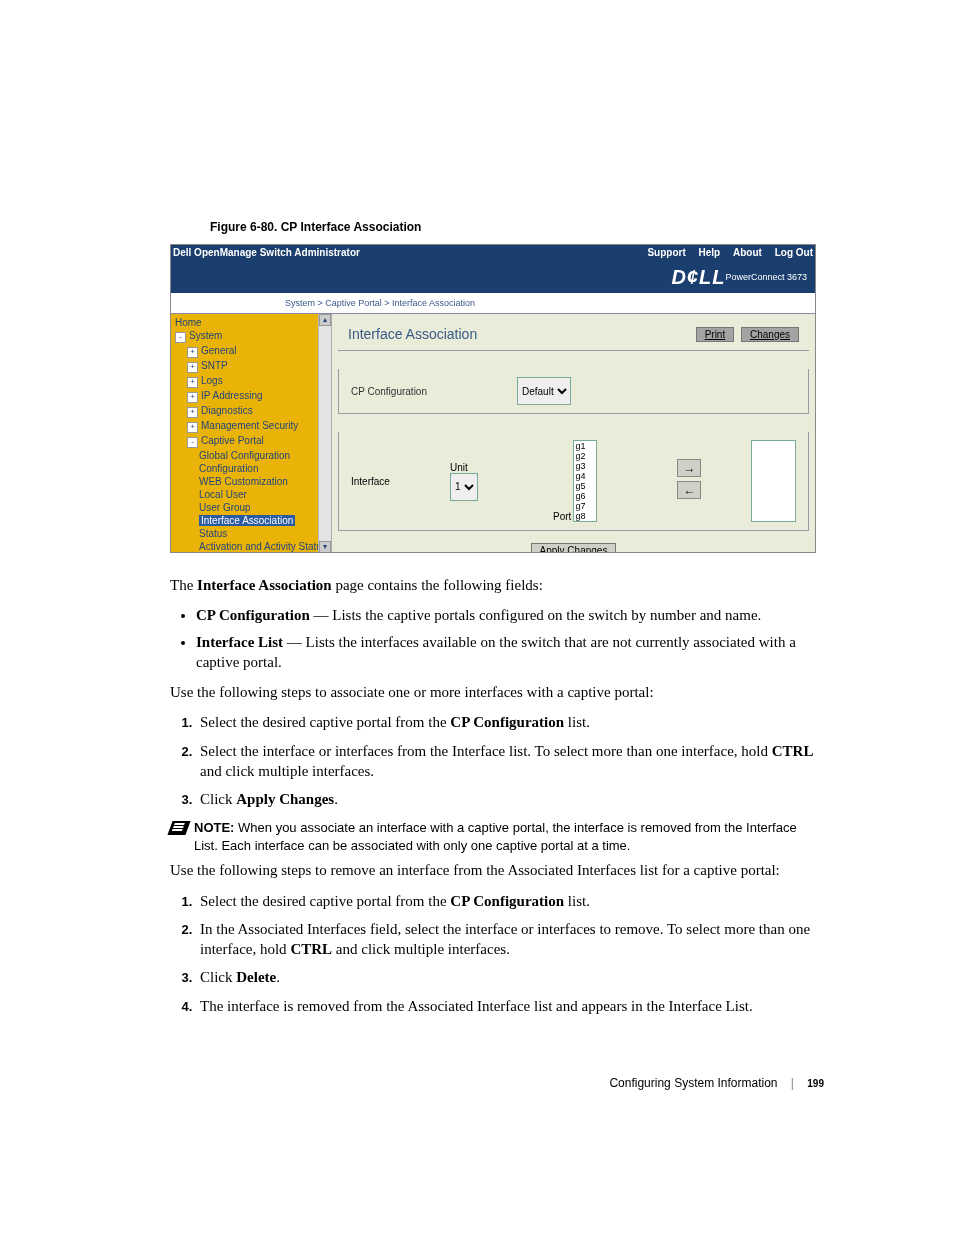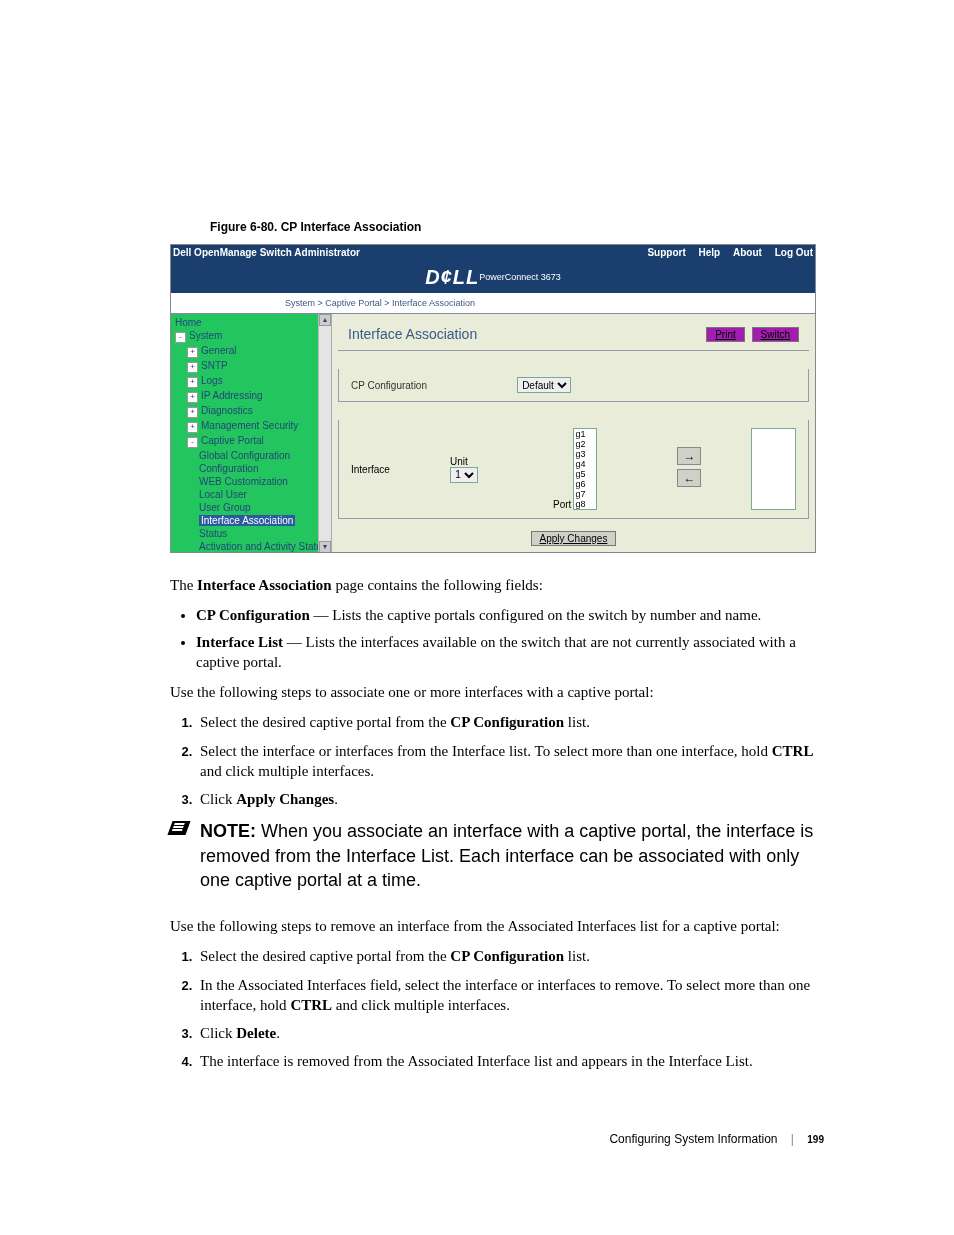--- a/index.html
+++ b/index.html
@@ -44,21 +44,21 @@
     justify-content: space-between;
     font-size: 10px;
     font-weight: bold;
   }
   .shot .titlebar .right a { color: #fff; margin-left: 10px; text-decoration: none; }
   .shot .brandbar {
     background: #1a3e6e;
     height: 32px;
     display: flex;
     align-items: center;
-    justify-content: center;
+    justify-content: flex-end;
     padding: 0 8px;
   }
   .dell-logo {
     font-family: Arial, sans-serif;
     font-weight: 900;
     font-style: italic;
     font-size: 20px;
     color: #fff;
     letter-spacing: 1px;
   }
@@ -86,21 +86,21 @@
     font-size: 9px;
   }
   .shot .crumb span { color: #3a5a8a; }
   .shot .body {
     display: flex;
     height: calc(100% - 68px);
   }
   .nav {
     width: 160px;
     border-right: 1px solid #aab;
-    background: #22c55e;
+    background: #eab308;
     position: relative;
     font-size: 10px;
     color: #24467a;
     overflow: hidden;
   }
   .nav .scroll {
     position: absolute;
     right: 0; top: 0; bottom: 0;
     width: 12px;
     background: #e4e4e4;
@@ -145,21 +145,21 @@
     justify-content: space-between;
     align-items: center;
     padding: 4px 10px 8px 10px;
     border-bottom: 1px solid #99a;
   }
   .panel-title {
     color: #3a5a8a;
     font-size: 14px;
   }
   .linkbtn {
-    background: #a21caf;
+    background: #a3a3a3;
     border: 1px solid #777;
     padding: 1px 8px;
     font-size: 10px;
     color: #000;
     text-decoration: underline;
     margin-left: 4px;
   }
   .block {
     background: #e8ecd8;
     border: 1px solid #99a;
@@ -170,22 +170,21 @@
   .row1 {
     display: flex;
     align-items: center;
     gap: 90px;
     font-size: 10px;
     color: #333;
   }
   .sel-small {
     font-size: 10px;
     border: 1px solid #7a9;
-    height: 16px;
-    text-align: center;
+    height: 28px;
   }
   .listbox {
     width: 22px;
     height: 80px;
     border: 1px solid #7a9;
     background: #fff;
     font-size: 9px;
     overflow-y: scroll;
     line-height: 10px;
   }
@@ -210,24 +209,24 @@
   
   .prose { font-size: 15px; line-height: 1.35; }
   .prose p { margin: 6px 0 10px 0; }
   .prose ul.bul { margin: 4px 0 10px 26px; padding: 0; }
   .prose ul.bul li { margin-bottom: 6px; list-style: disc; }
   .prose ol.num { margin: 4px 0 10px 26px; padding: 0; font-size: 15px; }
   .prose ol.num > li { margin-bottom: 8px; padding-left: 4px; font-family: Liberation Serif, serif; }
   .prose ol.num > li::marker { font-family: Arial, sans-serif; font-weight: bold; font-size: 13px; }
   .note {
     display: flex;
-    gap: 12px;
+    gap: 6px;
     font-family: Arial, Helvetica, sans-serif;
-    font-size: 18px;
-    margin: 8px 0 24px 0;
+    font-size: 13px;
+    margin: 8px 0 6px 0;
   }
   .note .icon {
     width: 18px; height: 14px;
     background: #000;
     transform: skewX(-20deg);
     position: relative;
     flex: none;
     margin-top: 2px;
   }
   .note .icon::after {
@@ -307,21 +306,21 @@
           <div class="arr">▴</div>
           <div class="arr">▾</div>
         </div>
       </div>
 
       <div class="content">
         <div class="panel-title-row">
           <span class="panel-title">Interface Association</span>
           <span>
             <span class="linkbtn">Print</span>
-            <span class="linkbtn">Switch</span>
+            <span class="linkbtn">Changes</span>
           </span>
         </div>
 
         <div class="block">
           <div class="row1">
             <span>CP Configuration</span>
             <select class="sel-small">
               <option>Default</option>
             </select>
           </div>

